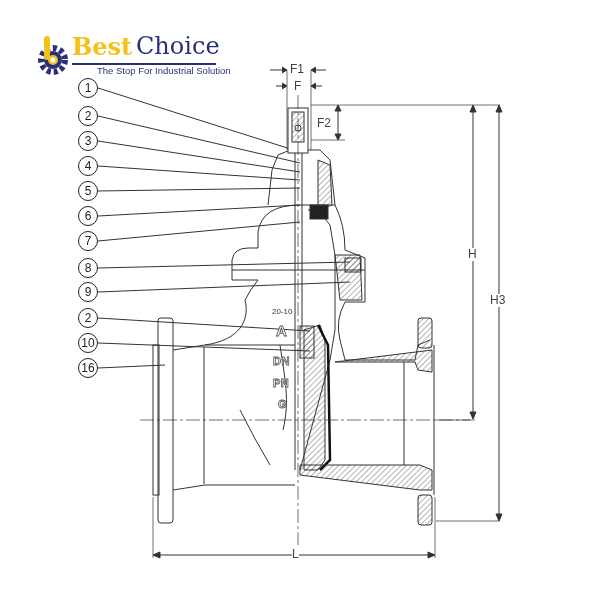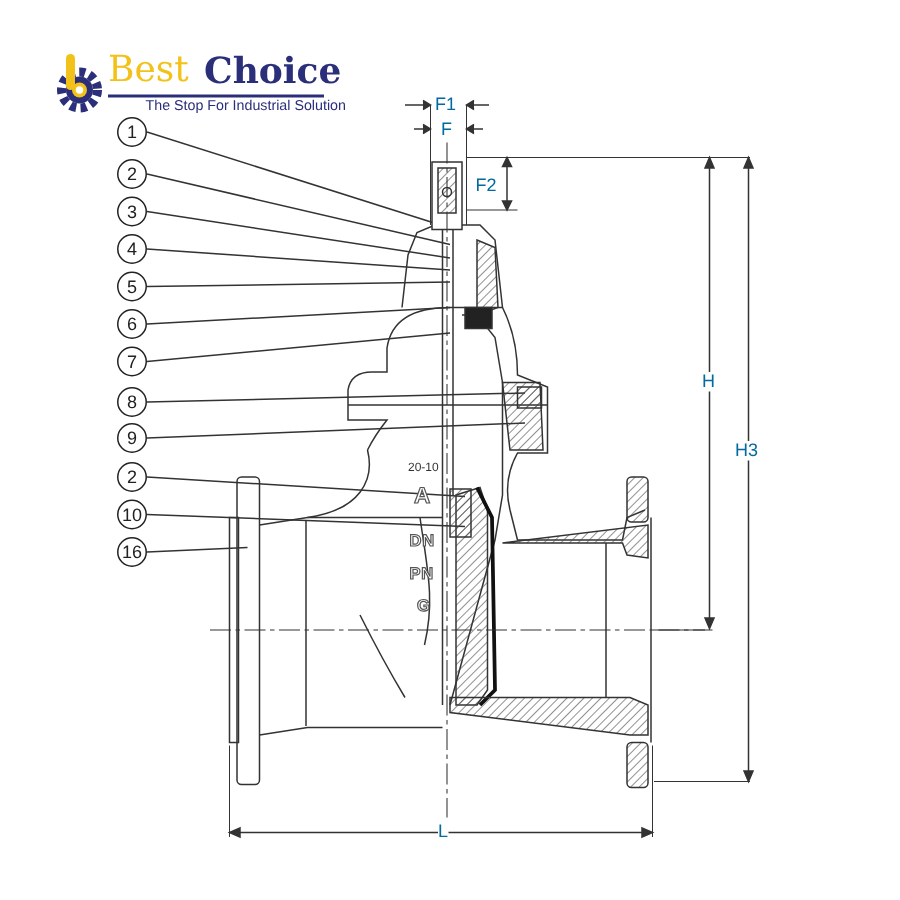--- a/index.html
+++ b/index.html
@@ -1,24 +1,24 @@
 <!DOCTYPE html>
 <html><head>
 <meta charset="utf-8">
 <style>
   html,body{margin:0;padding:0;background:#fff;}
   body{width:600px;height:600px;position:relative;overflow:hidden;font-family:"Liberation Sans",sans-serif;}
   .logo{position:absolute;left:36px;top:32px;width:200px;height:50px;}
-  .logo-best{position:absolute;left:36px;top:0px;font-family:"DejaVu Serif",serif;font-weight:normal;font-size:24px;color:#f2c21b;}
-  .logo-choice{position:absolute;left:100px;top:0px;font-family:"DejaVu Serif",serif;font-weight:bold;font-size:24px;color:#2b2f7a;}
+  .logo-best{position:absolute;left:36px;top:0px;font-family:"DejaVu Serif",serif;font-weight:bold;font-size:24px;color:#f2c21b;}
+  .logo-choice{position:absolute;left:100px;top:0px;font-family:"DejaVu Serif",serif;font-weight:normal;font-size:24px;color:#2b2f7a;}
   .logo-line{position:absolute;left:36px;top:31px;width:144px;height:2px;background:#2b2f7a;}
   .logo-tag{position:absolute;left:36px;top:33px;font-size:9.5px;color:#2b2f7a;white-space:nowrap;margin-left:25px;}
   svg{position:absolute;left:0;top:0;}
   .callout{position:absolute;width:20px;height:20px;border:1.2px solid #222;border-radius:50%;box-sizing:border-box;font-size:12px;line-height:18px;text-align:center;color:#222;background:#fff;}
-  .dim{position:absolute;font-size:12px;color:#0369a1;background:#fff;line-height:13px;}
+  .dim{position:absolute;font-size:12px;color:#404040;background:#fff;line-height:13px;}
   .mark{position:absolute;font-size:11px;font-weight:bold;color:#fff;-webkit-text-stroke:0.8px #555;letter-spacing:0.5px;}
   .small{position:absolute;font-size:8px;color:#333;margin-top:12px;}
 </style>
 </head>
 <body>
 
 <div class="logo">
   <svg width="36" height="46" viewBox="0 0 36 46" style="left:0;top:0;">
     <circle cx="17" cy="28" r="12" fill="none" stroke="#2b2f7a" stroke-width="6" stroke-dasharray="4 3"></circle>
     <circle cx="17" cy="28" r="9" fill="#2b2f7a"></circle>

